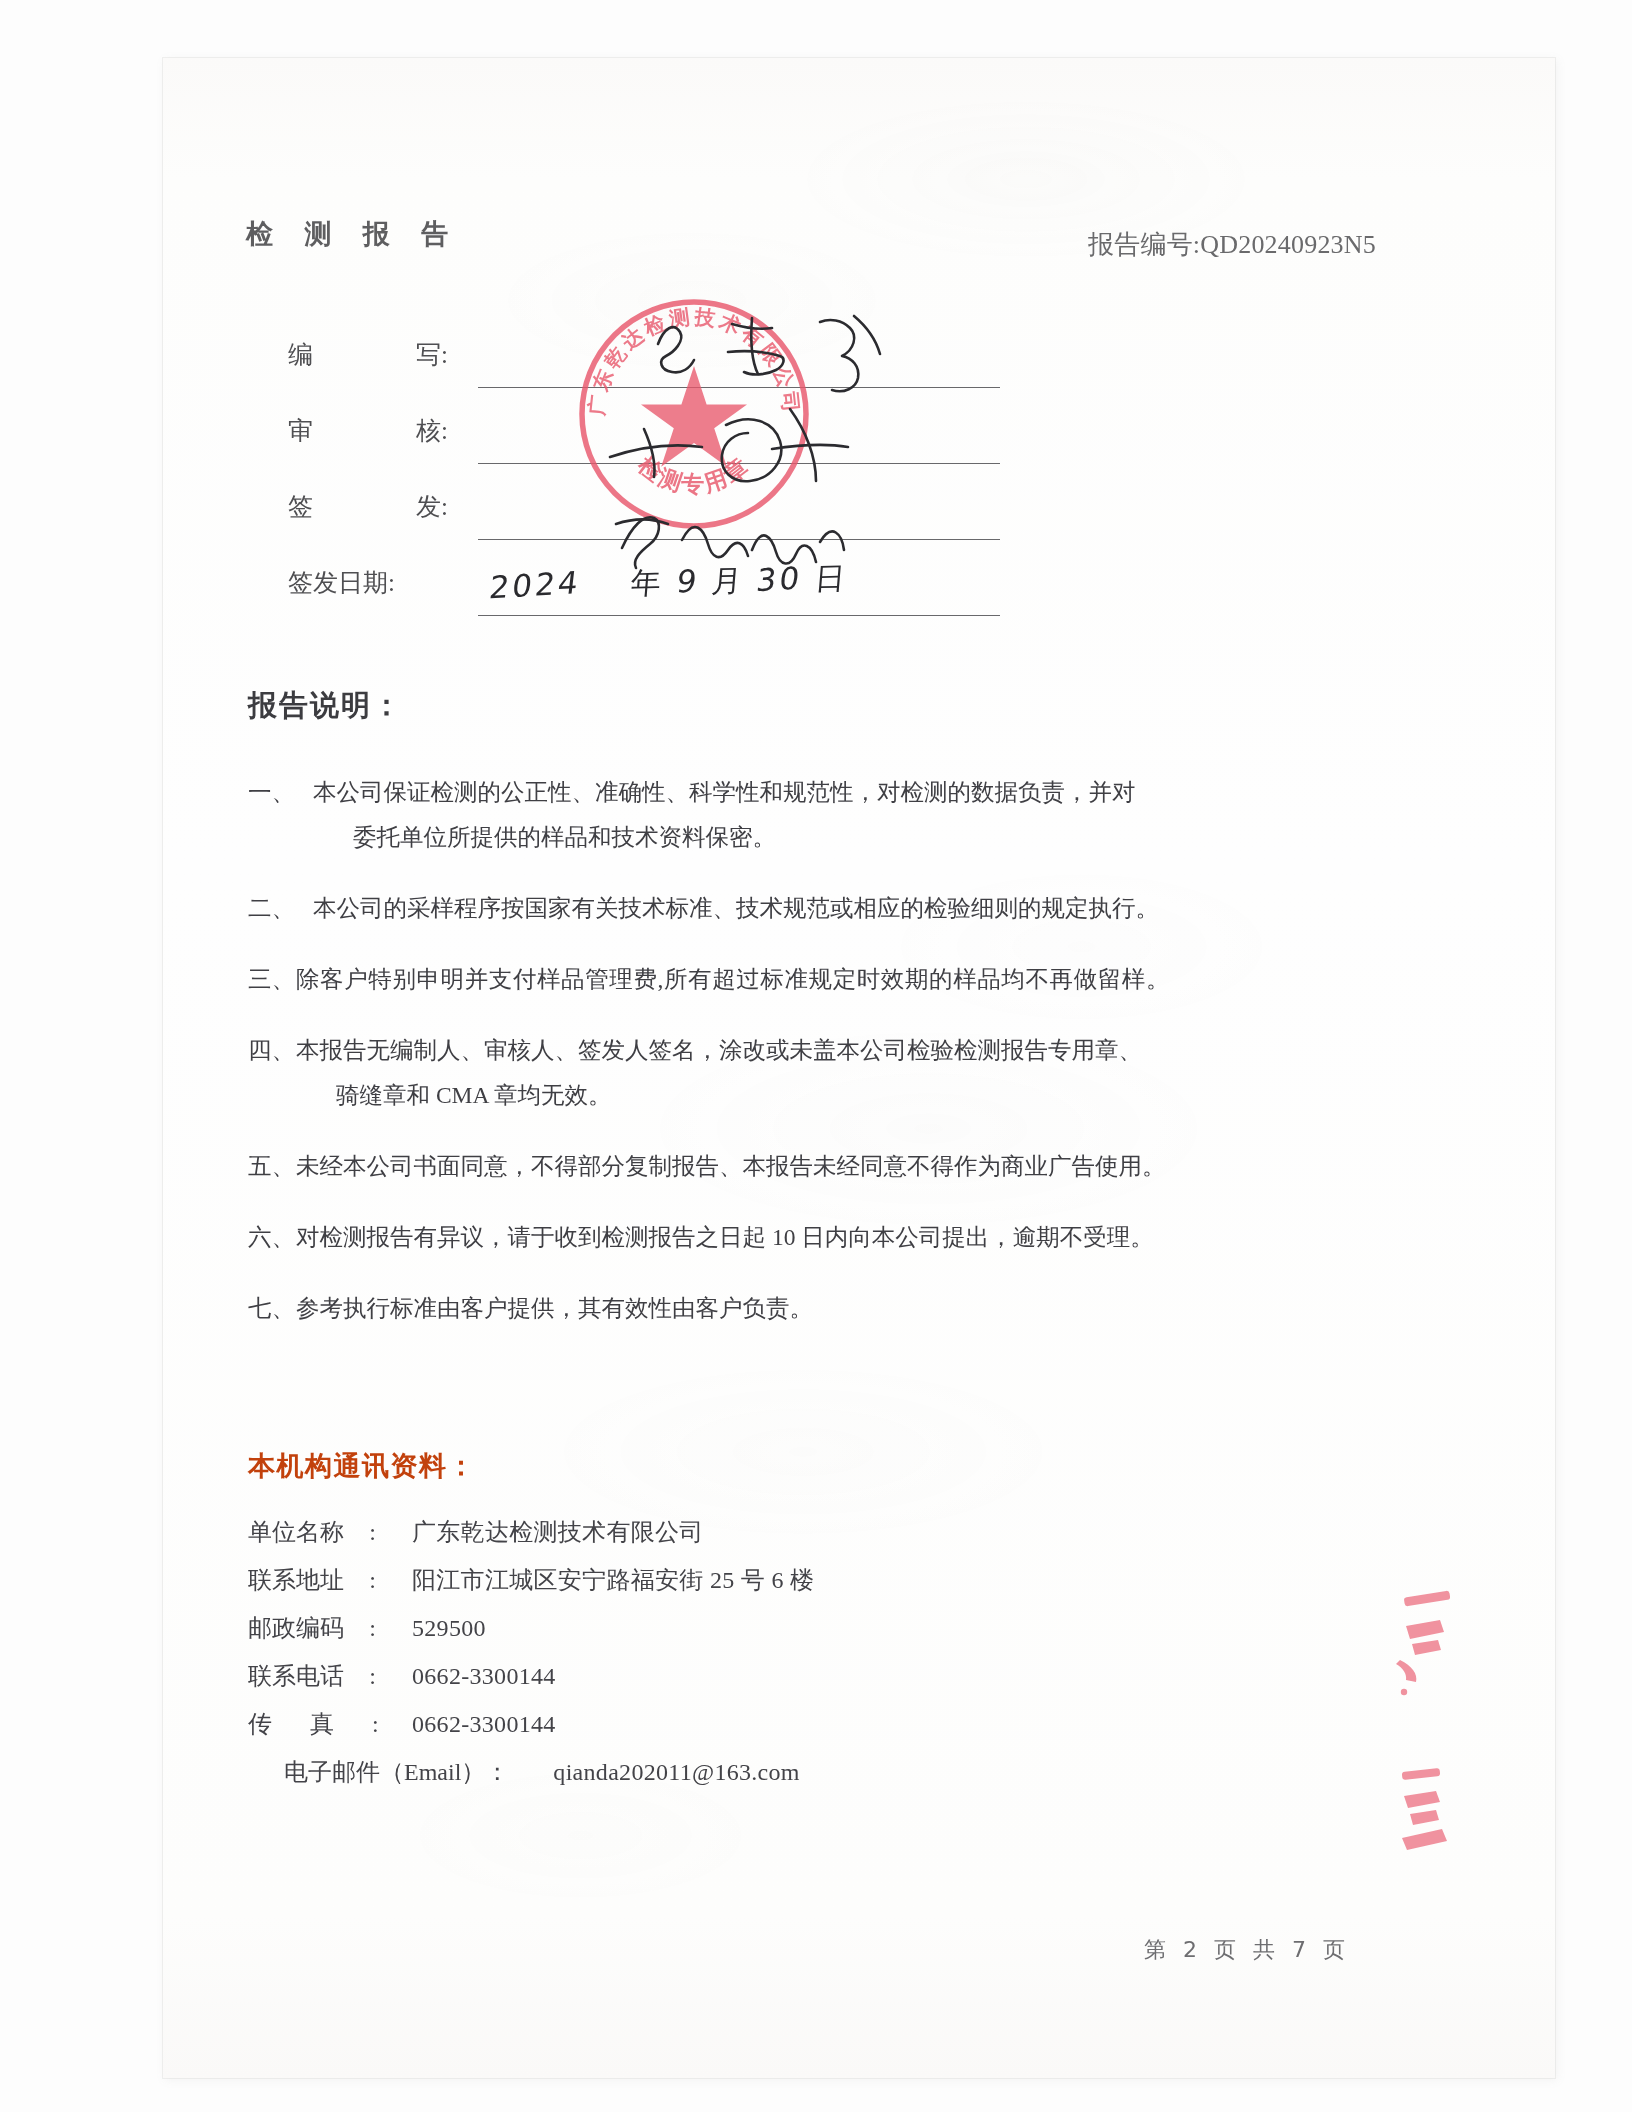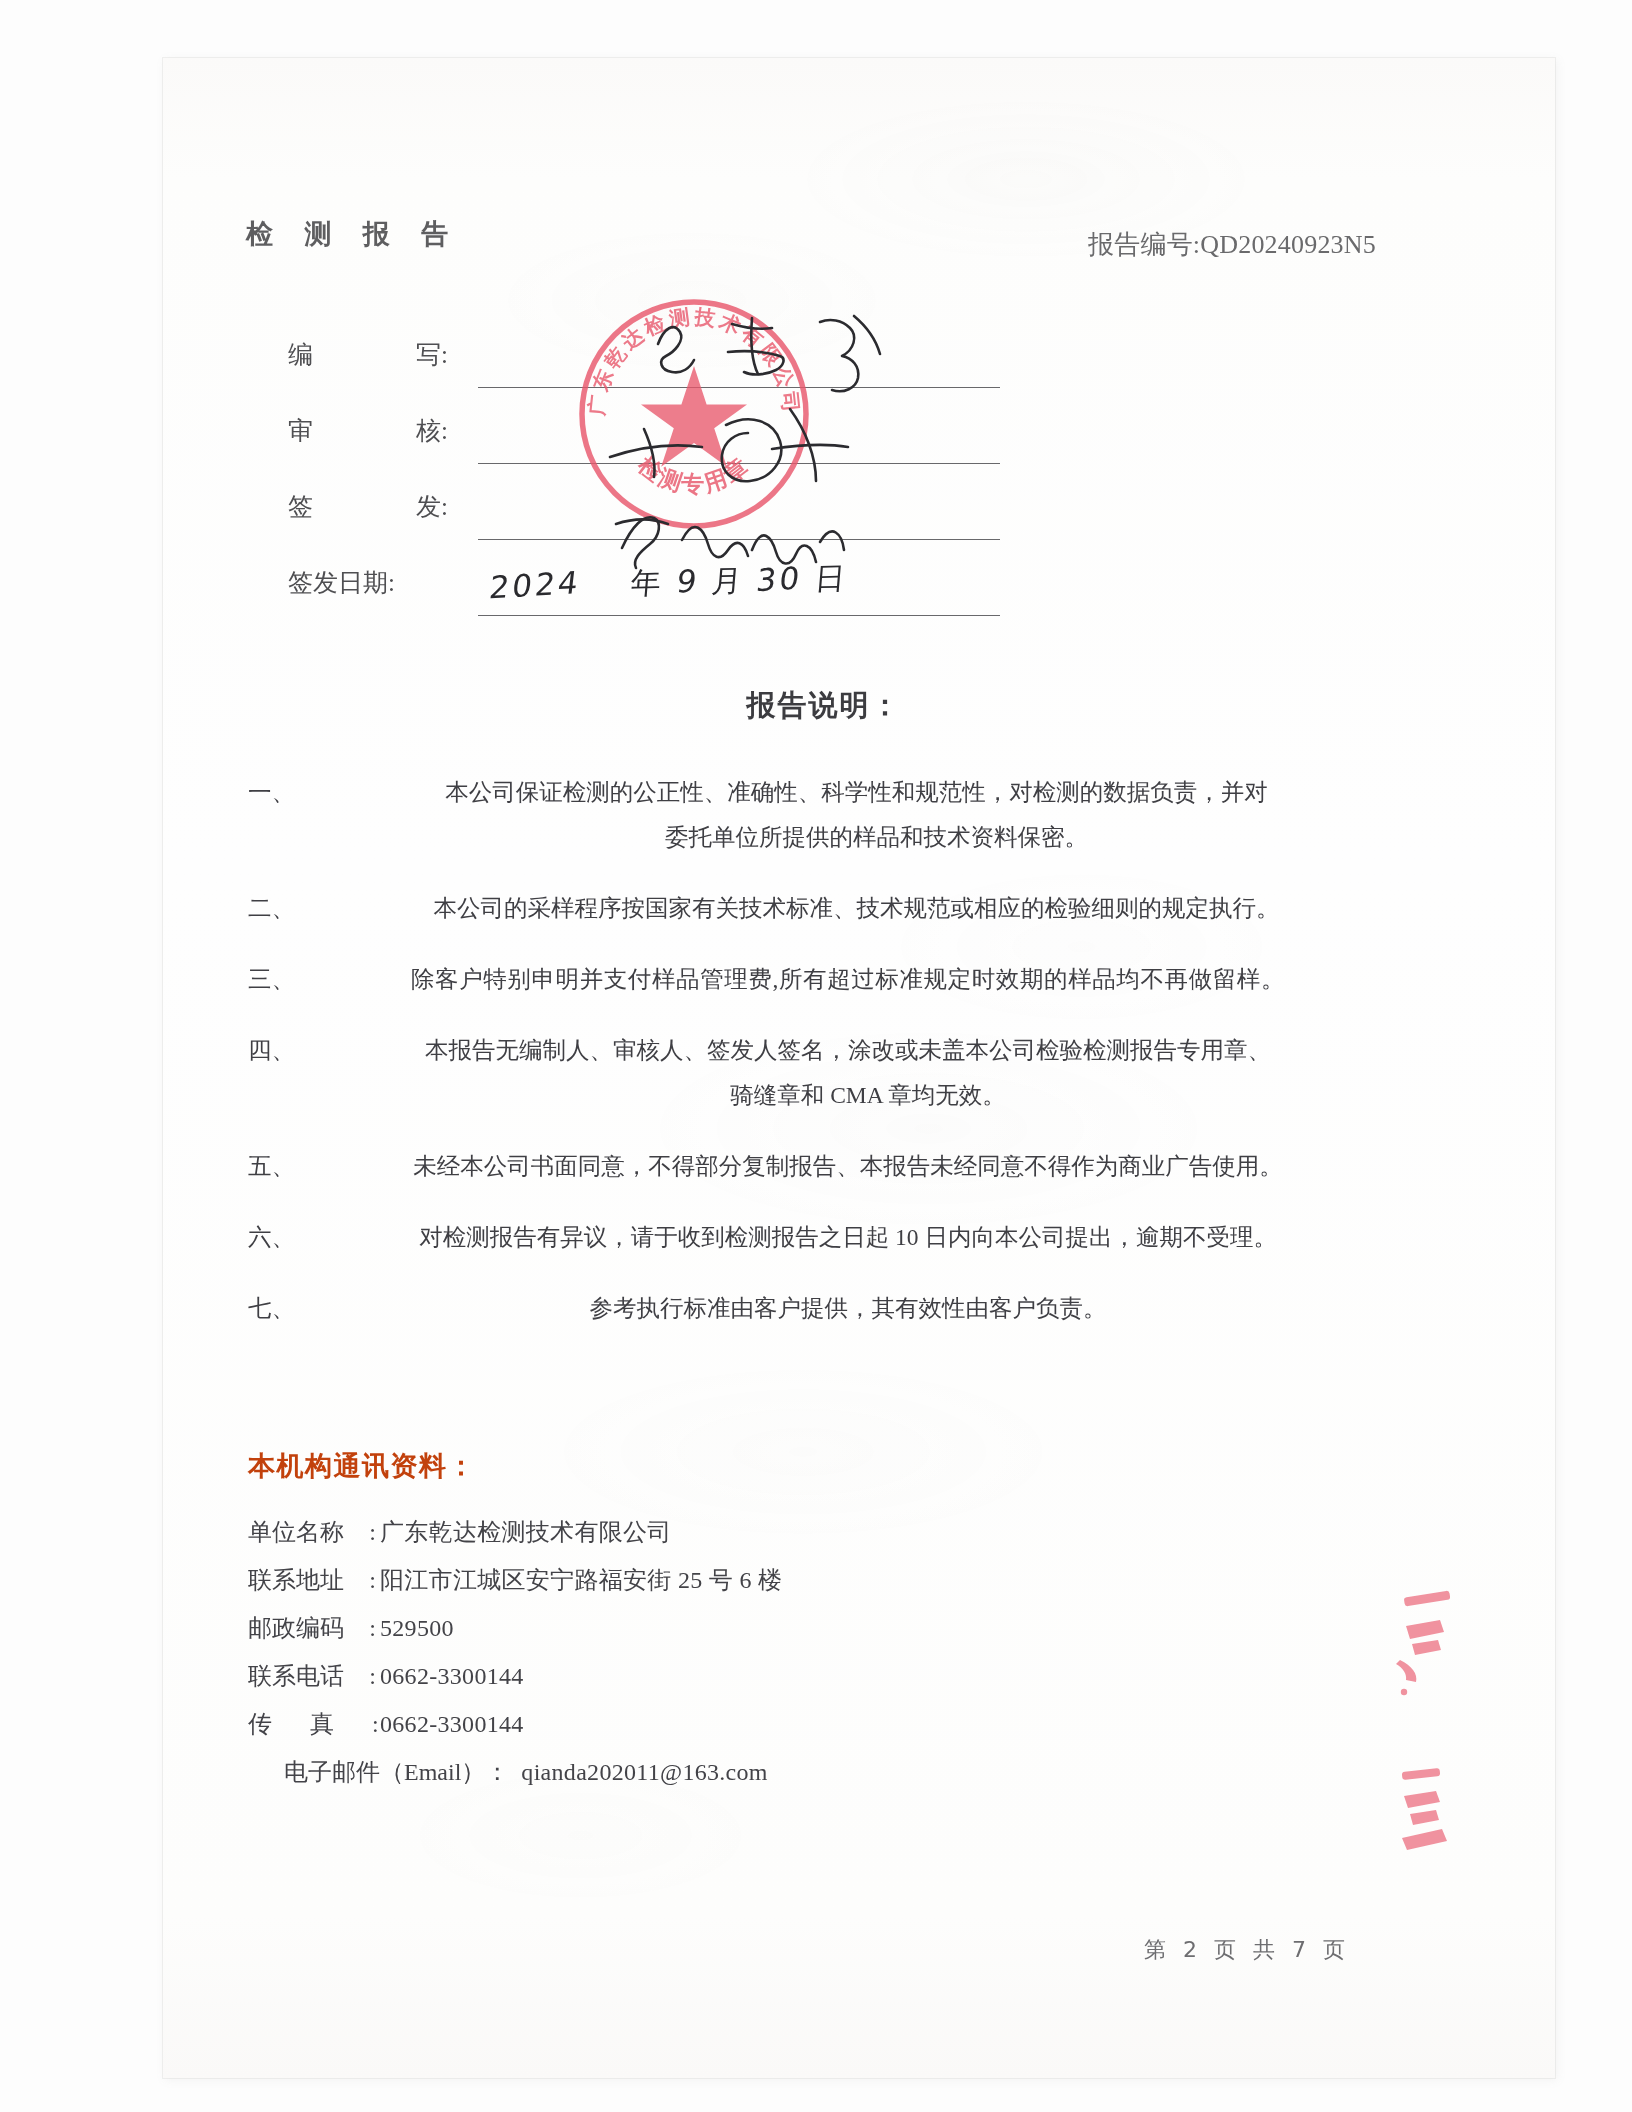--- a/index.html
+++ b/index.html
@@ -153,21 +153,20 @@
   #signature-writer  { left: 640px; top: 300px; width: 300px; height: 120px; }
   #signature-checker { left: 600px; top: 395px; width: 320px; height: 110px; }
   #signature-issuer  { left: 610px; top: 478px; width: 300px; height: 100px; }
 
   
   #notes-section {
     position: absolute;
     left: 248px;
     top: 686px;
     width: 1152px;
-    text-align: center;
   }
   #notes-heading {
     font-size: 29px;
     font-weight: 700;
     color: #3c3c40;
     letter-spacing: 2px;
     font-family: "DejaVu Sans", "Liberation Sans", sans-serif;
     margin-bottom: 44px;
   }
   .note-item {
@@ -207,20 +206,21 @@
     letter-spacing: 1.5px;
     font-family: "DejaVu Sans", "Liberation Sans", sans-serif;
     margin-bottom: 24px;
   }
   .contact-row {
     display: flex;
     align-items: baseline;
     font-size: 24px;
     color: #434348;
     line-height: 48px;
+    gap: 32px;
   }
   .contact-label {
     flex: 0 0 auto;
     width: 132px;
     display: flex;
     justify-content: space-between;
     white-space: nowrap;
   }
   .contact-label.block { display: block; }
   .contact-colon { margin: 0 4px 0 0; }

